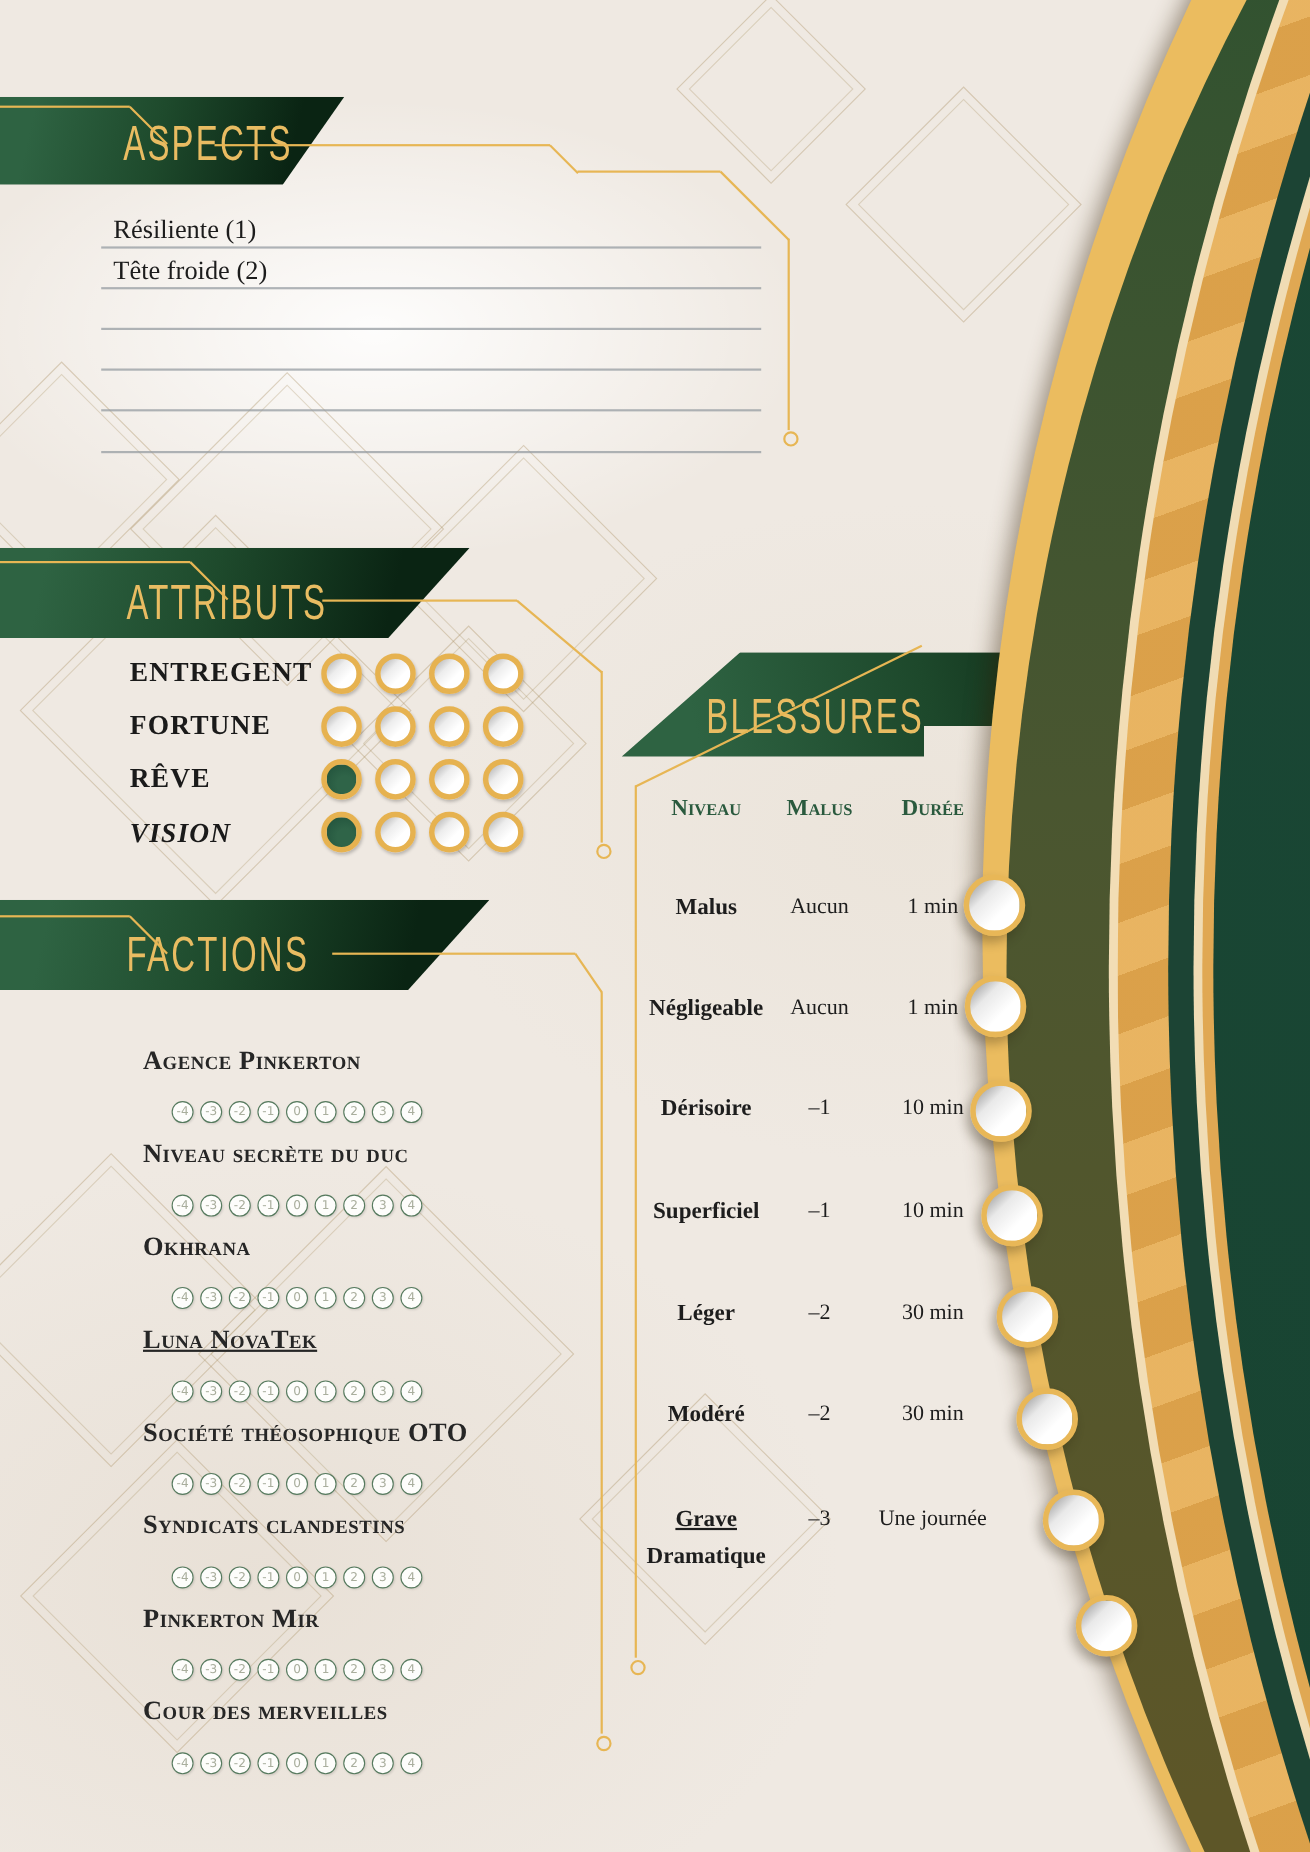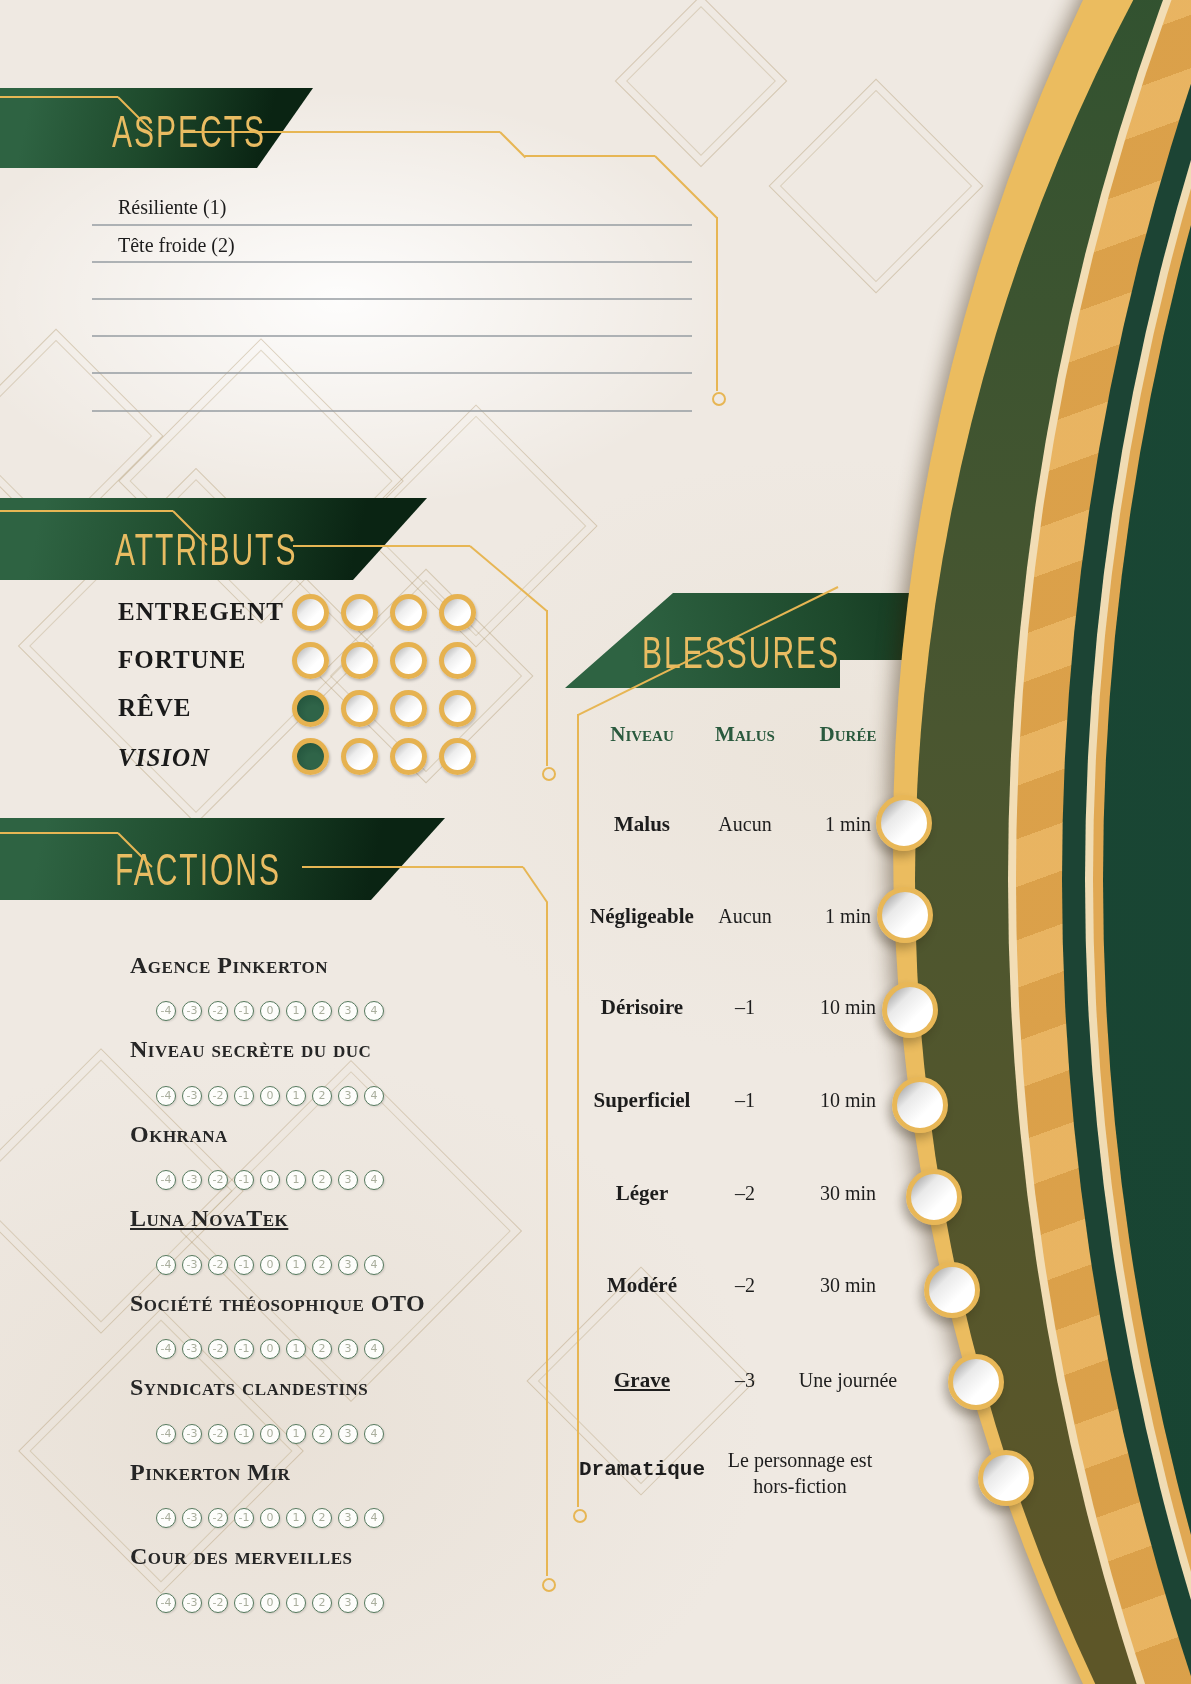--- a/index.html
+++ b/index.html
@@ -27,21 +27,21 @@
     background:linear-gradient(78deg,#2E6342 12%,#1D482B 48%,#0A2413 80%);
     clip-path:polygon(108px 0,585px 0,585px 67px,275px 67px,275px 95px,0 95px);}
   .banner-title{position:absolute;z-index:3;color:#E9BC62;font-family:"Liberation Sans",sans-serif;
     font-size:30px;letter-spacing:2px;transform:scaleY(1.5);transform-origin:center top;white-space:nowrap;}
   
   .gline{position:absolute;height:2px;background:#E7B654;z-index:3;transform-origin:0 50%;}
   .gvert{position:absolute;width:2px;background:#E7B654;z-index:3;}
   .gring{position:absolute;width:10px;height:10px;border:2px solid #E7B654;border-radius:50%;z-index:3;}
   
   .rule{position:absolute;left:92px;width:600px;height:2px;background:rgba(150,156,162,.75);z-index:1;}
-  .aspect-entry{position:absolute;left:118px;font-size:20px;color:#1c1c1c;z-index:2;}
+  .aspect-entry{position:absolute;left:103px;font-size:24px;color:#1c1c1c;z-index:2;}
   
   .attr-label{position:absolute;left:118px;font-size:25px;font-weight:600;letter-spacing:1px;color:#1a1a1a;z-index:2;}
   .dots{position:absolute;left:292px;display:flex;gap:12px;z-index:2;}
   .dot{width:27px;height:27px;border-radius:50%;border:5px solid #E6B250;
     background:linear-gradient(135deg,#a9a9a9 0%,#ededed 35%,#ffffff 65%);
     box-shadow:1px 2px 3px rgba(0,0,0,.22);}
   .dot.filled{background:radial-gradient(circle at 62% 66%,#2F6448 30%,#20503A 100%);}
   
   .f-label{position:absolute;left:130px;font-size:24px;font-variant:small-caps;font-weight:600;
     letter-spacing:.5px;color:#262626;z-index:2;}
@@ -290,22 +290,21 @@
   <div class="b-duree" style="top:1182px;">30 min</div>
 
   <div class="b-niveau" style="top:1273px;">Modéré</div>
   <div class="b-malus" style="top:1274px;">–2</div>
   <div class="b-duree" style="top:1274px;">30 min</div>
 
   <div class="b-niveau" style="top:1368px;text-decoration:underline;">Grave</div>
   <div class="b-malus" style="top:1369px;">–3</div>
   <div class="b-duree" style="top:1369px;">Une journée</div>
 
-  <div class="b-niveau" style="top:1458px;font-family:Liberation Mono, monospace;">Dramatique</div>
-  <div class="b-span" style="top:1447px;">Le personnage est hors-fiction</div>
+  <div class="b-niveau" style="top:1402px;">Dramatique</div>
 
   <div class="arc" id="arcA"></div>
   <div class="arc" id="arcB"></div>
   <div class="arc" id="arcC"></div>
   <div class="arc" id="arcD"></div>
   <div class="arc" id="arcE"></div>
   <div class="arc" id="arcF"></div>
   <div class="arc" id="arcG"></div>
   <div class="arc" id="arcH"></div>
 

